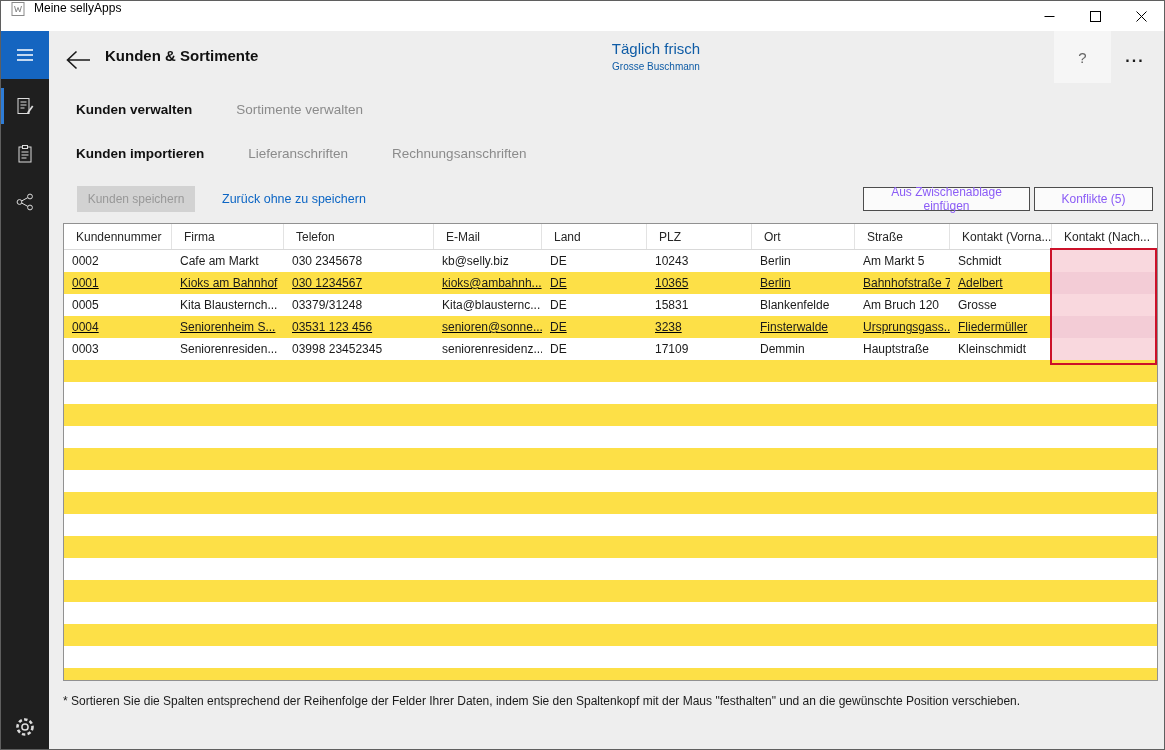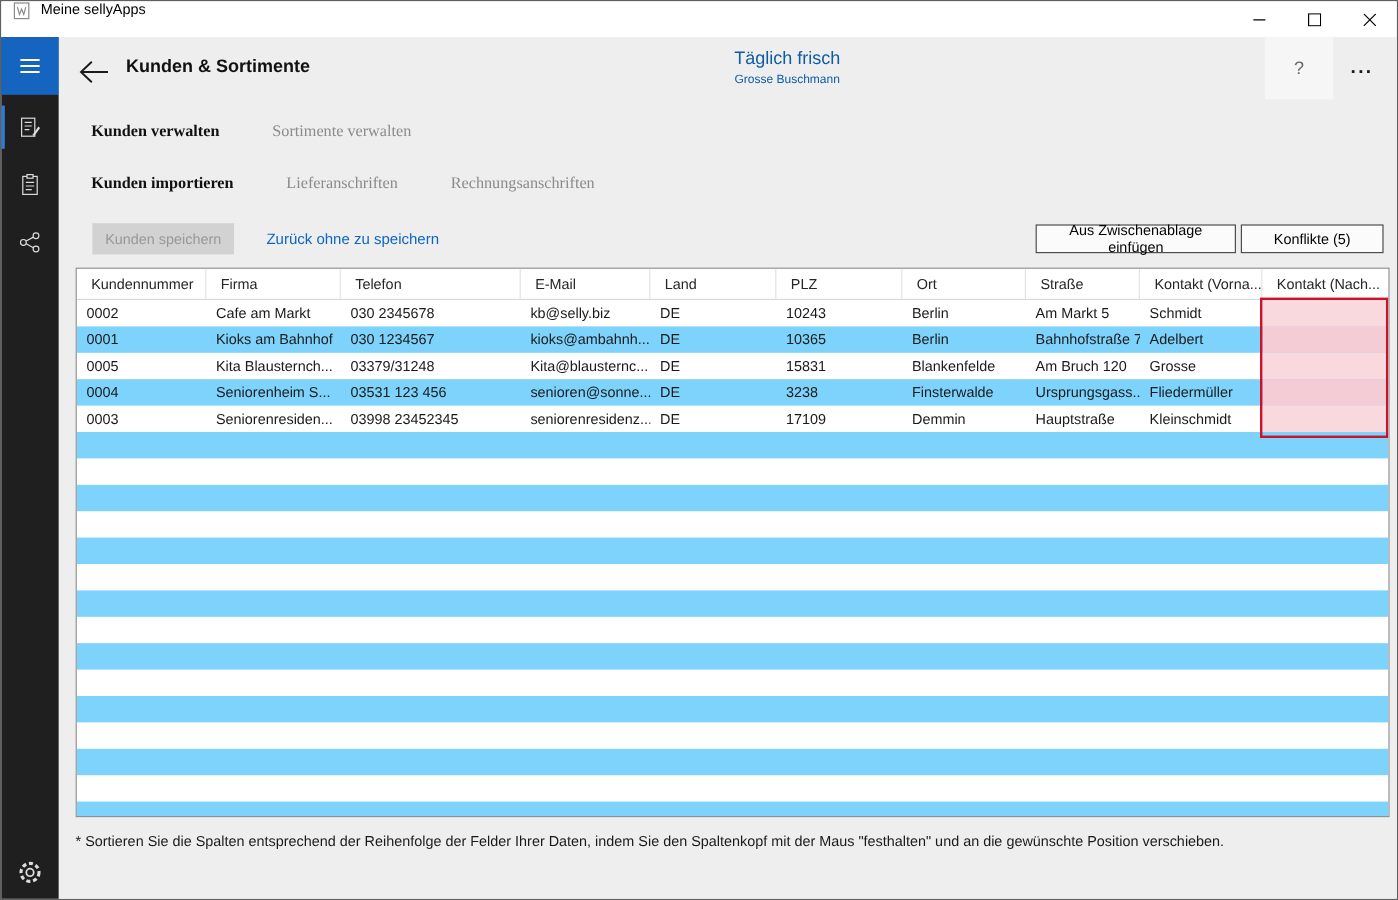--- a/index.html
+++ b/index.html
@@ -28,41 +28,41 @@
   .header { position:relative; height:58px; }
   .back-btn { position:absolute; left:16px; top:15px; width:30px; height:28px; display:flex; align-items:center; cursor:pointer; }
   .page-title { position:absolute; left:56px; top:16px; font-size:15px; font-weight:700; color:#111; }
   .account { position:absolute; left:607px; top:9px; transform:translateX(-50%); text-align:center; }
   .account .name { font-size:15px; color:#0f5ca6; }
   .account .user { font-size:10px; color:#0f5ca6; margin-top:4px; }
   .help-btn { position:absolute; right:55px; top:0; width:57px; height:52px; background:#f6f6f6; display:flex; align-items:center; justify-content:center; font-size:15px; color:#666; cursor:pointer; }
   .more-btn { position:absolute; right:10px; top:8px; width:42px; height:36px; display:flex; align-items:center; justify-content:center; font-size:16px; font-weight:700; color:#1a1a1a; letter-spacing:2px; cursor:pointer; }
 
   
-  .tabs { display:flex; align-items:center; padding-left:27px; gap:44px; font-size:13.5px;font-family:Liberation Serif, serif; }
+  .tabs { display:flex; align-items:center; padding-left:27px; gap:44px; font-size:13.5px; }
   .tabs-primary { height:40px; }
   .tabs-secondary { height:48px; }
   .tab { color:#8b8b8b; cursor:pointer; white-space:nowrap; }
   .tab.active { color:#111; font-weight:700; }
 
   
   .actionbar { display:flex; align-items:center; padding:0 13px 0 28px; height:28px; margin-top:8px; }
   .btn-disabled { width:118px; height:26px; background:#d2d2d2; color:#989898; font-size:12px; display:flex; align-items:center; justify-content:center; border:none; }
   .link { margin-left:27px; font-size:12.5px; color:#0d66c4; cursor:pointer; }
   .actionbar .spacer { flex:1; }
-  .btn { height:24px; background:#fbfbfb; border:1px solid #4d4d4d; color:#000000; font-size:12px; display:flex; align-items:center; justify-content:center; padding:0 10px; cursor:pointer; }
+  .btn { height:24px; background:#fbfbfb; border:1px solid #4d4d4d; color:#8b5cf6; font-size:12px; display:flex; align-items:center; justify-content:center; padding:0 10px; cursor:pointer; }
   .btn-paste { width:167px; }
   .btn-conflicts { width:119px; margin-left:4px; }
 
   
   .table { margin:10px 8px 0 14px; width:1095px; height:458px; background:#fff; border:1px solid #919191; position:relative; overflow:hidden; }
   .thead { display:flex; height:26px; border-bottom:1px solid #d9d9d9; }
   .th { font-size:12px; color:#262626; display:flex; align-items:center; padding-left:12px; border-right:1px solid #e3e3e3; overflow:hidden; white-space:nowrap; cursor:pointer; }
   .trow { display:flex; height:22px; }
-  .trow.alt { background:#7dd3fc; }
+  .trow.alt { background:#fde047;text-decoration:underline; }
   .td { font-size:12px; color:#1a1a1a; display:flex; align-items:center; padding-left:8px; overflow:hidden; white-space:nowrap; }
   .c0{width:108px;} .c1{width:112px;} .c2{width:150px;} .c3{width:108px;} .c4{width:105px;}
   .c5{width:105px;} .c6{width:103px;} .c7{width:95px;} .c8{width:102px;} .c9{flex:1; border-right:none;}
   .td.conflict { background:#f9d8de; }
   .trow.alt .td.conflict { background:#f3ccd6; }
   .conflict-overlay { position:absolute; left:986px; right:0; top:24px; height:117px; border:2px solid #cc1129; pointer-events:none; }
 
   
   .footer-note { margin:13px 14px 0 14px; font-size:12px; color:#1a1a1a; }
 </style>

